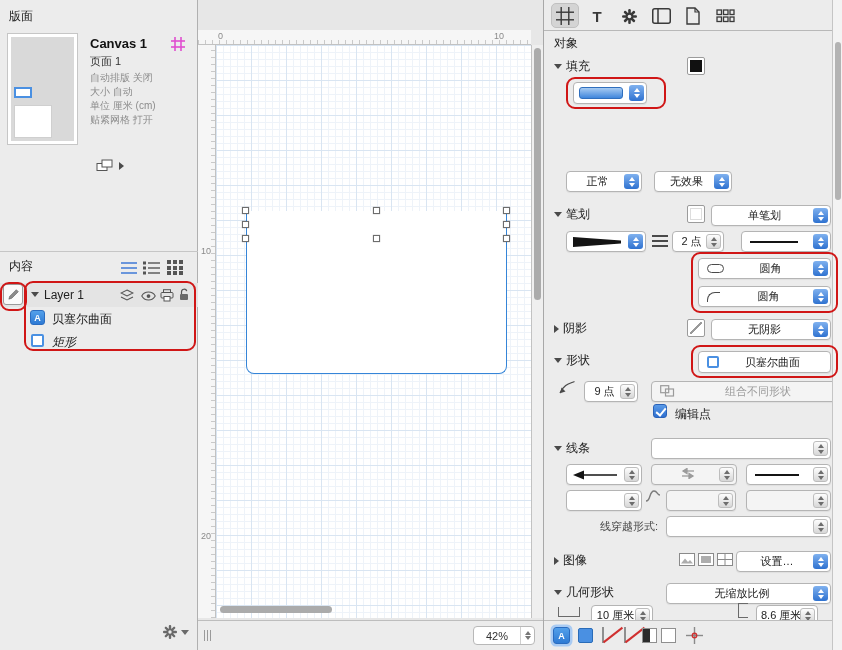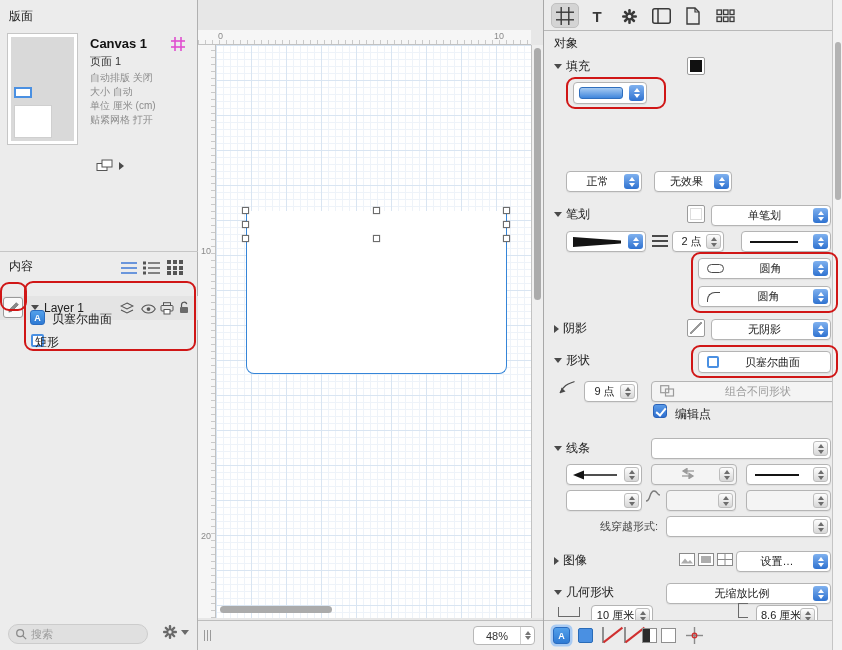--- a/index.html
+++ b/index.html
@@ -173,21 +173,21 @@
             <rect x="0" y="6" width="4" height="4"></rect>
             <rect x="6" y="6" width="4" height="4"></rect>
             <rect x="12" y="6" width="4" height="4"></rect>
             <rect x="0" y="11" width="4" height="4"></rect>
             <rect x="6" y="11" width="4" height="4"></rect>
             <rect x="12" y="11" width="4" height="4"></rect>
           </g>
         </svg>
     </span>
 
-    <div class="abs" style="left:0;top:296px;width:221px;height:24px;background:#e4e4e4;">
+    <div class="abs" style="left:0;top:283px;width:221px;height:24px;background:#e4e4e4;">
       <span class="abs" style="left:3px;top:1px;width:20px;height:21px;background:#fafafa;border:1px solid #9a9a9a;border-radius:3px;display:flex;align-items:center;justify-content:center;">
         <svg width="13" height="13" viewBox="0 0 14 14">
             <path d="M2 12l1-3.2 7-7 2.2 2.2-7 7z" fill="#8a8a8a" stroke="#555" stroke-width="0.6"></path>
           </svg>
       </span>
       <span class="abs tri-down" style="left:31px;top:9px;"></span>
       <span class="abs row-label" style="left:44px;top:5px;">Layer 1</span>
       <span class="abs" style="left:120px;top:6px;">
         <svg width="14" height="13" viewBox="0 0 14 13">
             <path d="M7 1l6 3-6 3-6-3z" fill="none" stroke="#555" stroke-width="1.1"></path>
@@ -214,35 +214,26 @@
           </svg>
       </span>
     </div>
 
     <div class="abs" style="left:0;top:307px;width:198px;height:23px;">
       <span class="abs a-badge" style="left:30px;top:3px;width:15px;height:15px;">A</span>
       <span class="abs row-label" style="left:52px;top:4px;">贝塞尔曲面</span>
     </div>
     <div class="abs" style="left:0;top:330px;width:198px;height:23px;">
       <span class="abs rect-badge" style="left:31px;top:4px;width:13px;height:13px;"></span>
-      <span class="abs row-label" style="left:35px;top:4px;">矩形</span>
+      <span class="abs row-label" style="left:52px;top:4px;font-style:italic;">矩形</span>
     </div>
 
     <div class="anno" style="left:0;top:282px;width:27px;height:29px;"></div>
     <div class="anno" style="left:24px;top:281px;width:172px;height:70px;"></div>
 
-    <div class="search">
-      <span style="display:flex;">
-        <svg width="12" height="12" viewBox="0 0 14 14">
-            <circle cx="6" cy="6" r="4" fill="none" stroke="#8a8a8a" stroke-width="1.5"></circle>
-            <line x1="9.2" y1="9.2" x2="13" y2="13" stroke="#8a8a8a" stroke-width="1.5"></line>
-          </svg>
-      </span>
-      <input placeholder="搜索" style="">
-    </div>
     <span class="abs" style="left:162px;top:624px;display:flex;align-items:center;gap:3px;">
       <svg width="16" height="16" viewBox="0 0 16 16">
           <g fill="#6a6a6a">
             <rect x="6.8" y="1" width="2.4" height="14" rx="1"></rect>
             <rect x="1" y="6.8" width="14" height="2.4" rx="1"></rect>
             <rect x="6.8" y="1" width="2.4" height="14" rx="1" transform="rotate(45 8 8)"></rect>
             <rect x="6.8" y="1" width="2.4" height="14" rx="1" transform="rotate(-45 8 8)"></rect>
             <circle cx="8" cy="8" r="3.6"></circle>
             <circle cx="8" cy="8" r="1.7" fill="#ececec"></circle>
           </g>
@@ -277,21 +268,21 @@
     <div class="handle" style="left:305px;top:235px;"></div>
 
     <div id="vscroll">
       <div class="thumb"></div>
     </div>
     <div id="hscroll-thumb"></div>
 
     <div id="canvas-bottom">
       <span class="abs grip" style="left:6px;top:9px;"><span></span><span></span><span></span></span>
       <div class="zoom">
-        <span class="zl">48%</span>
+        <span class="zl">42%</span>
         <span class="zc">
             <i class="u"></i>
             <i class="d"></i>
           </span>
       </div>
     </div>
   </section>
 
   <section id="inspector">
 

